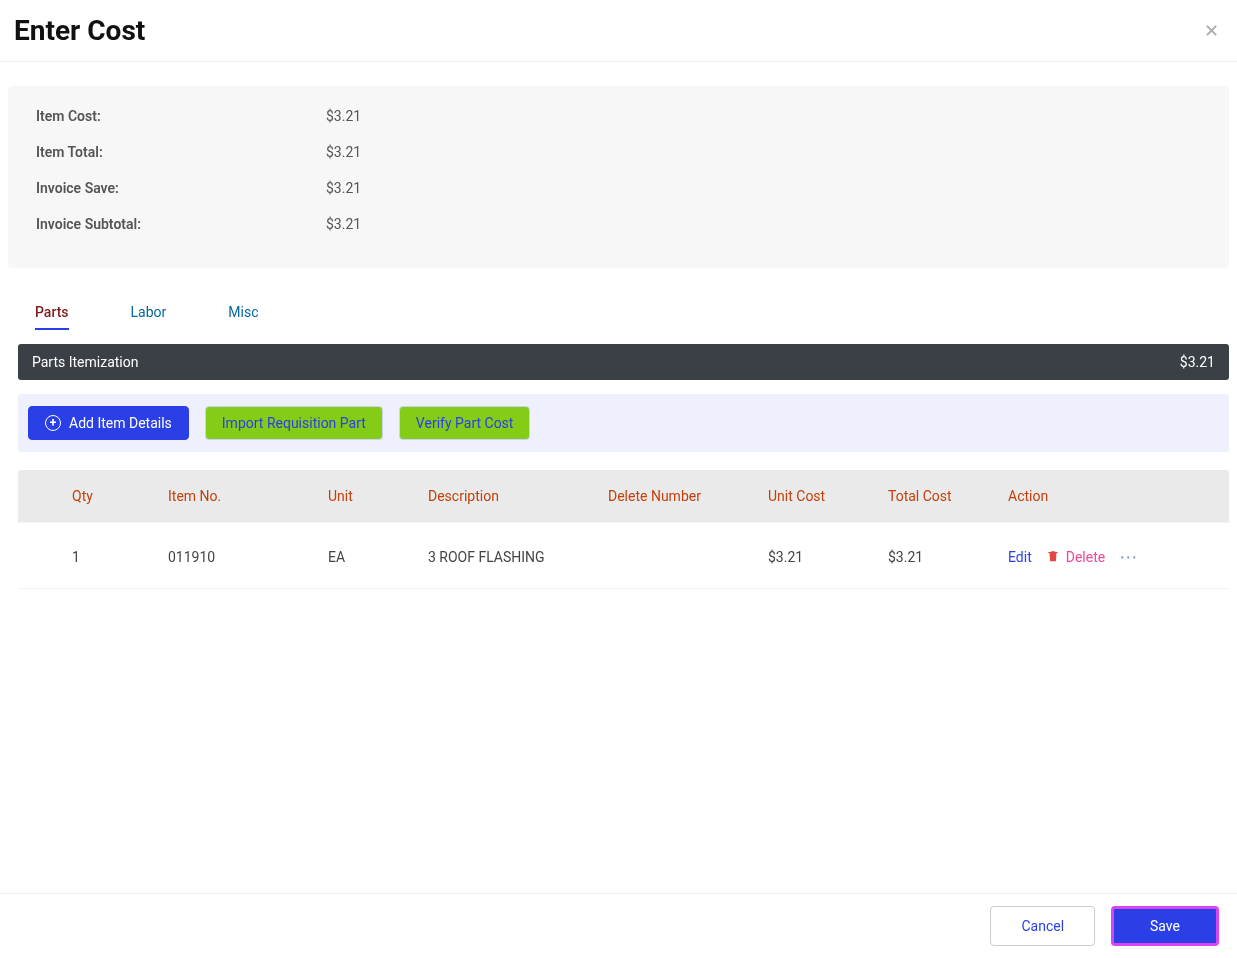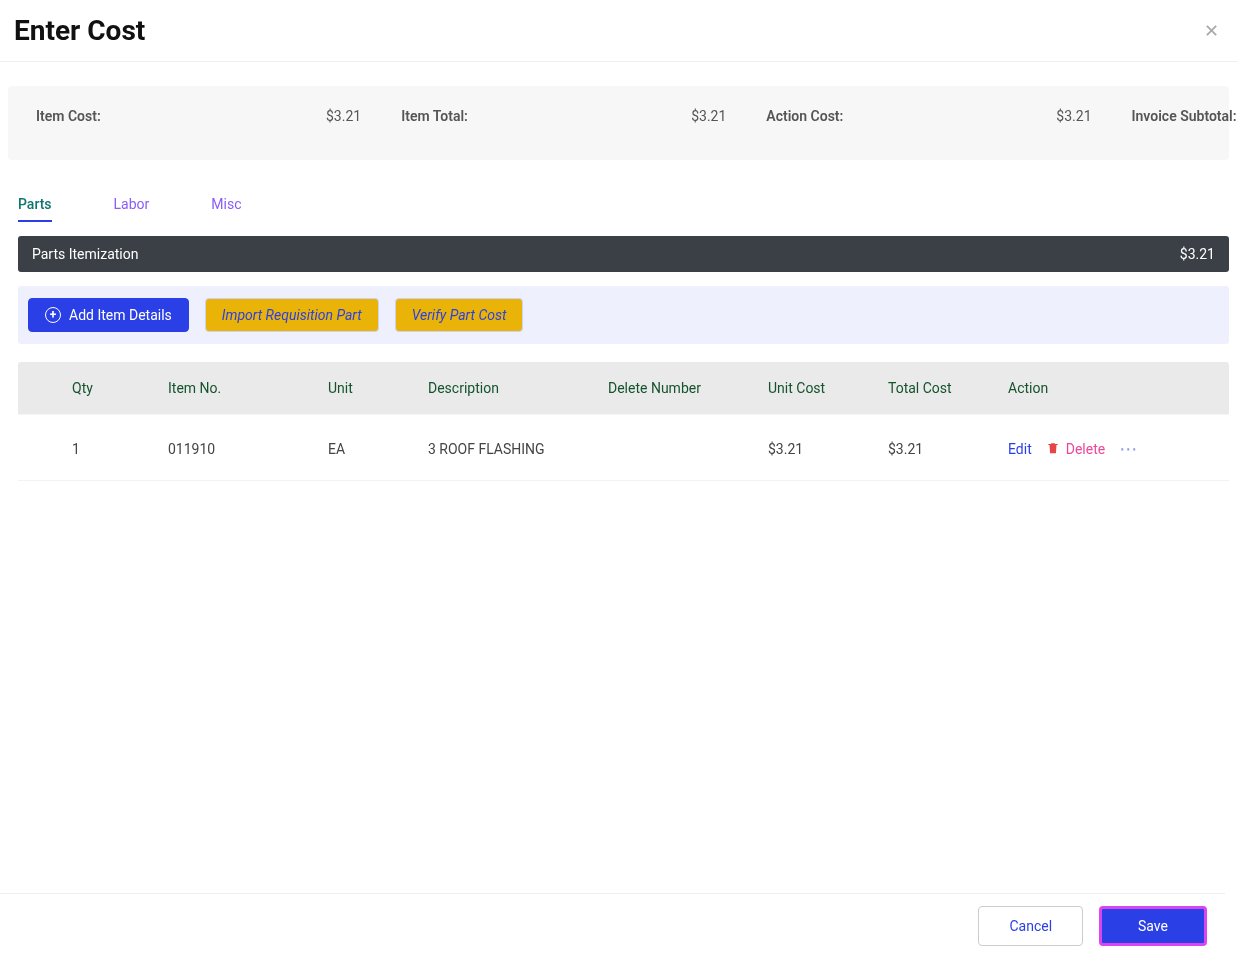--- a/index.html
+++ b/index.html
@@ -36,21 +36,21 @@
     }
     .content {
       padding: 0 4px;
     }
     .summary-box {
       background: #f7f7f7;
       border-radius: 4px;
       margin: 24px 4px 0 4px;
       padding: 22px 28px 36px 28px;
       display: grid;
-      grid-template-columns: 1fr 1fr 1fr 1fr;
+      grid-template-columns: 1fr;
       row-gap: 20px;
       column-gap: 40px;
     }
     .summary-pair {
       display: flex;
     }
     .summary-label {
       font-weight: 600;
       color: #555;
       width: 290px;
@@ -60,28 +60,29 @@
       color: #555;
     }
     .tabs {
       display: flex;
       gap: 0;
       margin: 28px 0 0 14px;
     }
     .tab {
       padding: 8px 0;
       margin-right: 62px;
-      color: #8b5cf6;
+      color: #0369a1;
       cursor: pointer;
       font-size: 14px;
     }
     .tab.active {
-      color: #0f766e;
+      color: #7f1d1d;
       border-bottom: 2px solid #2a3fe6;
       font-weight: 500;
+      margin-left: 17px;
     }
     .section-bar {
       background: #3b3f46;
       color: #fff;
       display: flex;
       justify-content: space-between;
       padding: 10px 14px;
       margin: 14px 4px 0 14px;
       border-radius: 3px;
       font-size: 14px;
@@ -104,24 +105,23 @@
       cursor: pointer;
       border: 1px solid transparent;
       font-family: inherit;
     }
     .btn-primary {
       background: #2a3fe6;
       color: #fff;
       border-color: #2a3fe6;
     }
     .btn-outline {
-      background: #eab308;
+      background: #84cc16;
       color: #2a3fe6;
       border-color: #ccd1f7;
-      font-style: italic;
     }
     .plus-circle {
       display: inline-flex;
       width: 16px;
       height: 16px;
       border: 1.5px solid #fff;
       border-radius: 50%;
       align-items: center;
       justify-content: center;
       font-size: 12px;
@@ -129,21 +129,21 @@
       font-weight: 700;
     }
     .table-wrap {
       margin: 18px 4px 0 14px;
     }
     .table-header {
       background: #eaeaea;
       display: grid;
       grid-template-columns: 120px 160px 100px 180px 160px 120px 120px 1fr;
       padding: 18px 30px;
-      color: #14532d;
+      color: #c2410c;
       font-size: 14px;
       border-radius: 3px 3px 0 0;
     }
     .table-row {
       display: grid;
       grid-template-columns: 120px 160px 100px 180px 160px 120px 120px 1fr;
       padding: 22px 30px;
       color: #444;
       font-size: 14px;
       border-bottom: 1px solid #f2f2f2;
@@ -179,21 +179,21 @@
       color: #8a97e8;
       font-size: 18px;
       letter-spacing: 1px;
       cursor: pointer;
       line-height: 1;
     }
     .footer {
       position: absolute;
       bottom: 0;
       left: 0;
-      right: 12px;
+      right: 0;
       border-top: 1px solid #eee;
       padding: 12px 18px;
       display: flex;
       justify-content: flex-end;
       gap: 16px;
       background: #fff;
     }
     .btn-cancel {
       background: #fff;
       color: #2a3fe6;
@@ -219,21 +219,21 @@
   <div class="summary-box">
     <div class="summary-pair">
       <div class="summary-label">Item Cost:</div>
       <div class="summary-value">$3.21</div>
     </div>
     <div class="summary-pair">
       <div class="summary-label">Item Total:</div>
       <div class="summary-value">$3.21</div>
     </div>
     <div class="summary-pair">
-      <div class="summary-label">Action Cost:</div>
+      <div class="summary-label">Invoice Save:</div>
       <div class="summary-value">$3.21</div>
     </div>
     <div class="summary-pair">
       <div class="summary-label">Invoice Subtotal:</div>
       <div class="summary-value">$3.21</div>
     </div>
   </div>
 
   <div class="tabs">
     <div class="tab active">Parts</div>

